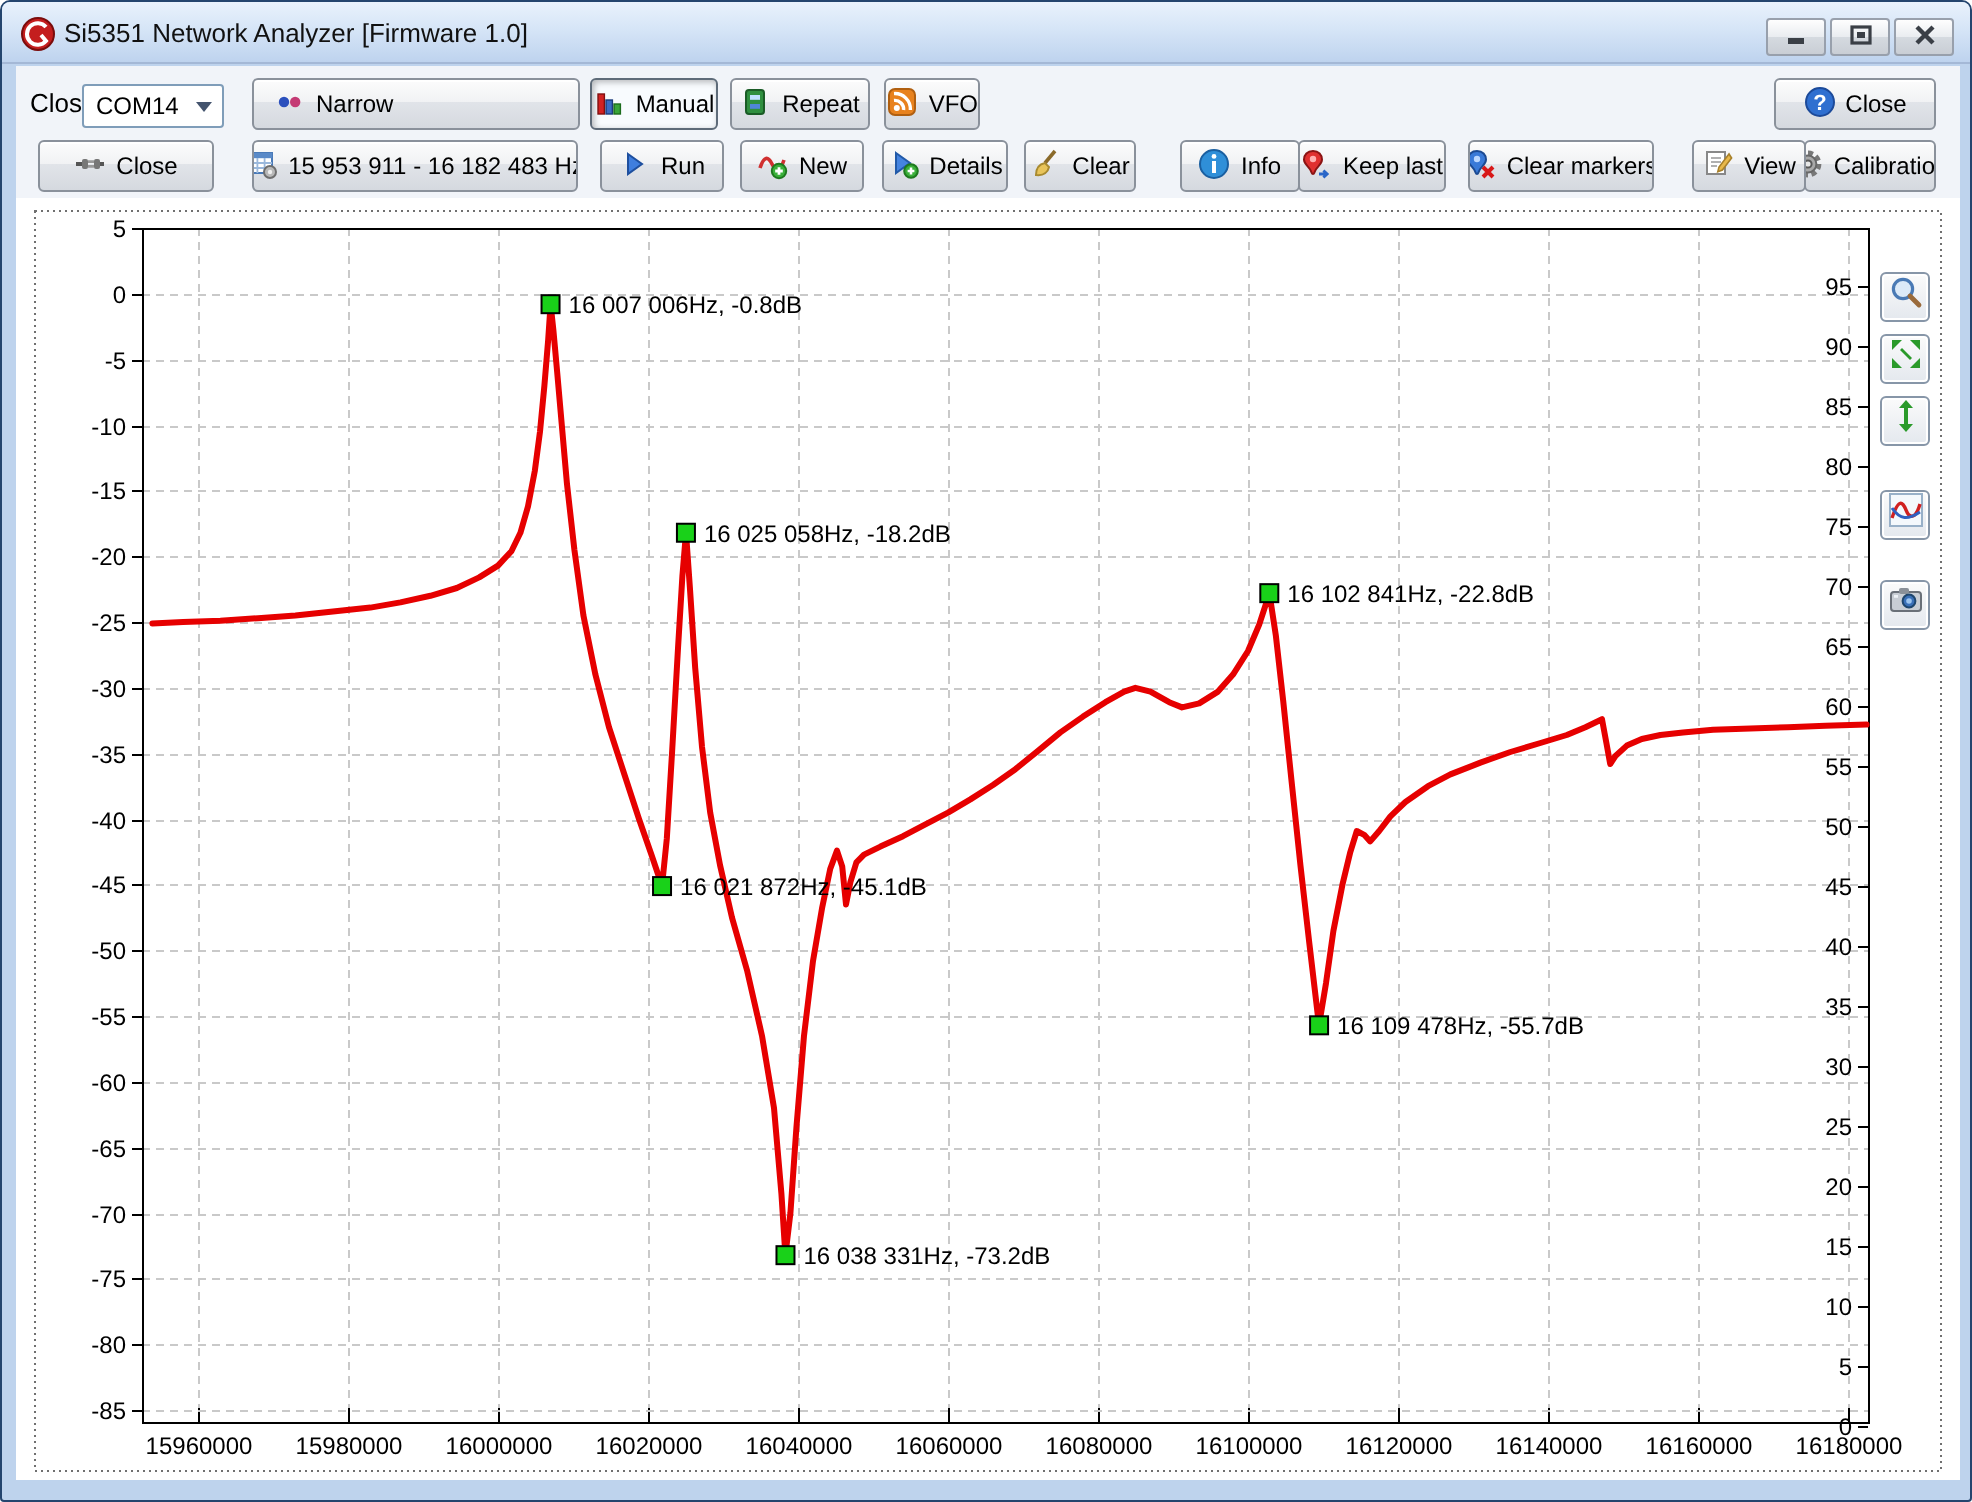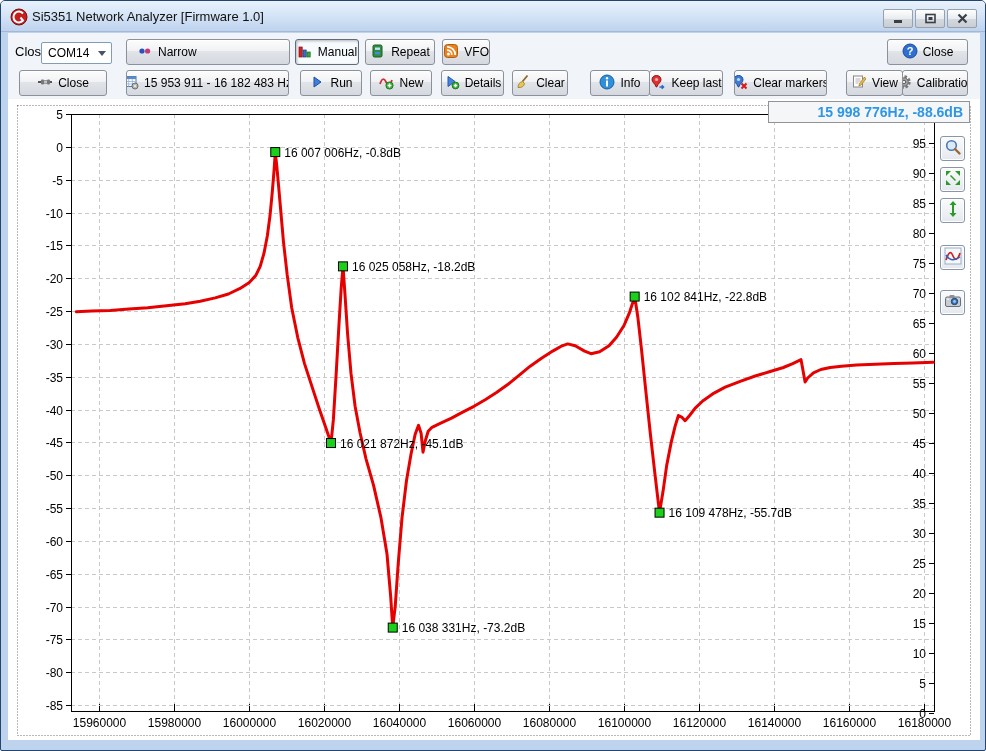--- a/index.html
+++ b/index.html
@@ -362,21 +362,20 @@
       <g>
         <rect x="621.1520664137694" y="193.08085808580856" width="9" height="9" fill="#19d119" stroke="#000"></rect>
         <text x="634.6520664137694" y="202.08085808580856" font-size="12" fill="#000">16 102 841Hz, -22.8dB</text>
       </g>
       <g>
         <rect x="646.0408524635753" y="409.1567656765676" width="9" height="9" fill="#19d119" stroke="#000"></rect>
         <text x="659.5408524635753" y="418.1567656765676" font-size="12" fill="#000">16 109 478Hz, -55.7dB</text>
       </g>
     </svg>
 
-  <div class="readout" style="color: rgb(46, 150, 231);">15 998 776Hz, -88.6dB</div>
 
   <div class="side-btn" style="top:135px;">
     <span><svg width="18" height="18">
           <circle cx="7.5" cy="7.5" r="4.8" fill="#dceaf8" stroke="#4a7ab5" stroke-width="1.6"></circle>
           <path d="M11 11 L15.5 15.5" stroke="#9a6a3a" stroke-width="2.4" stroke-linecap="round"></path>
         </svg></span>
   </div>
   <div class="side-btn" style="top:166px;">
     <span><svg width="18" height="18">
           <path d="M6.5 6.5 L11.5 11.5" stroke="#2a9a2a" stroke-width="1.4"></path>

